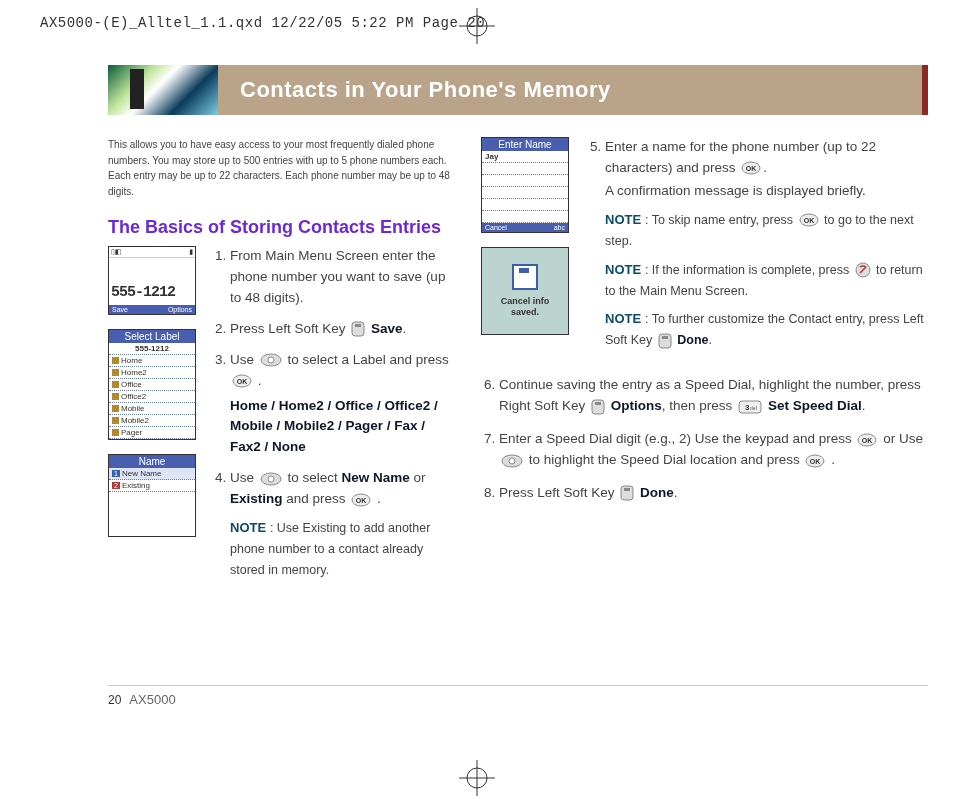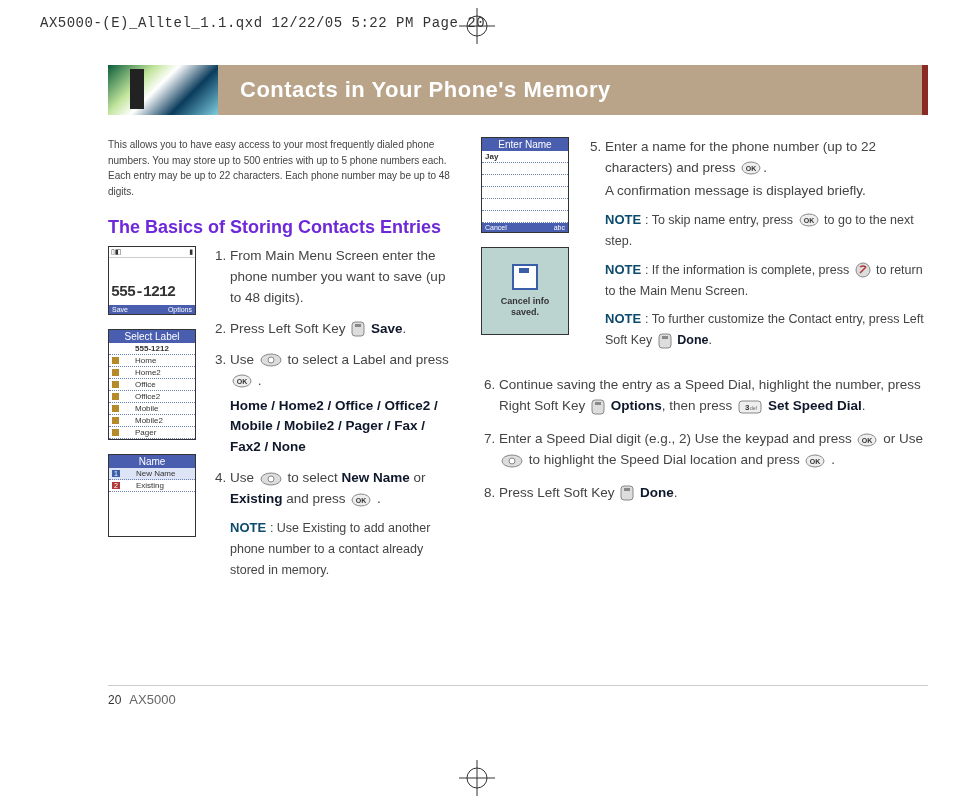--- a/index.html
+++ b/index.html
@@ -113,21 +113,21 @@
     border:1px solid #333;
     background:#fff;
     font-size:8px;
     font-family: Arial, sans-serif;
   }
   .shot .bar { background:#4a5eb0; color:#fff; padding:1px 3px; font-size:10px; text-align:center;}
   .shot .barsoft { background:#4a5eb0; color:#fff; display:flex; justify-content:space-between; padding:1px 3px; font-size:7px;}
   .shot .big { font-family: "Courier New", monospace; font-size:15px; font-weight:bold; padding:4px 2px; letter-spacing:-1px;}
   .shot .clock { font-size:7px; color:#333; display:flex; justify-content:space-between; padding:1px 2px; border-bottom:1px solid #ccc;}
   .shot .line { border-bottom:1px dotted #6a7eb0; padding:1px 3px; font-size:8px; color:#333;}
-  .shot .linei { border-bottom:1px dotted #6a7eb0; padding:1px 3px; font-size:8px; color:#333; display:flex; align-items:center; gap:16px;}
+  .shot .linei { border-bottom:1px dotted #6a7eb0; padding:1px 3px; font-size:8px; color:#333; display:flex; align-items:center; gap:2px;}
   .mini-ico{width:7px;height:7px;background:#b58a2a;display:inline-block;}
   ol.steps {
     margin:0; padding:0 0 0 18px;
     font-size:13.5px; line-height:1.55;
     color:#444;
   }
   ol.steps > li { margin-bottom: 10px; }
   .bold { font-weight:bold; color:#0f172a;margin-top:36px; }
   .ico {
     display:inline-block;

